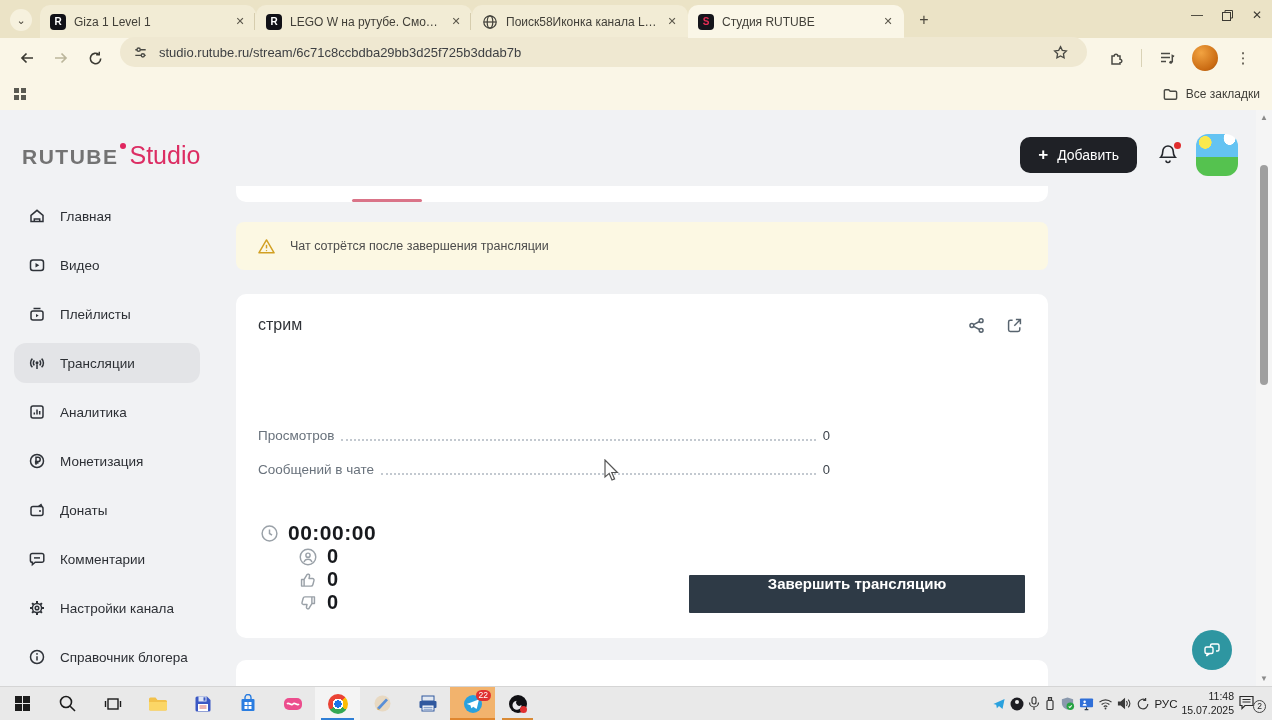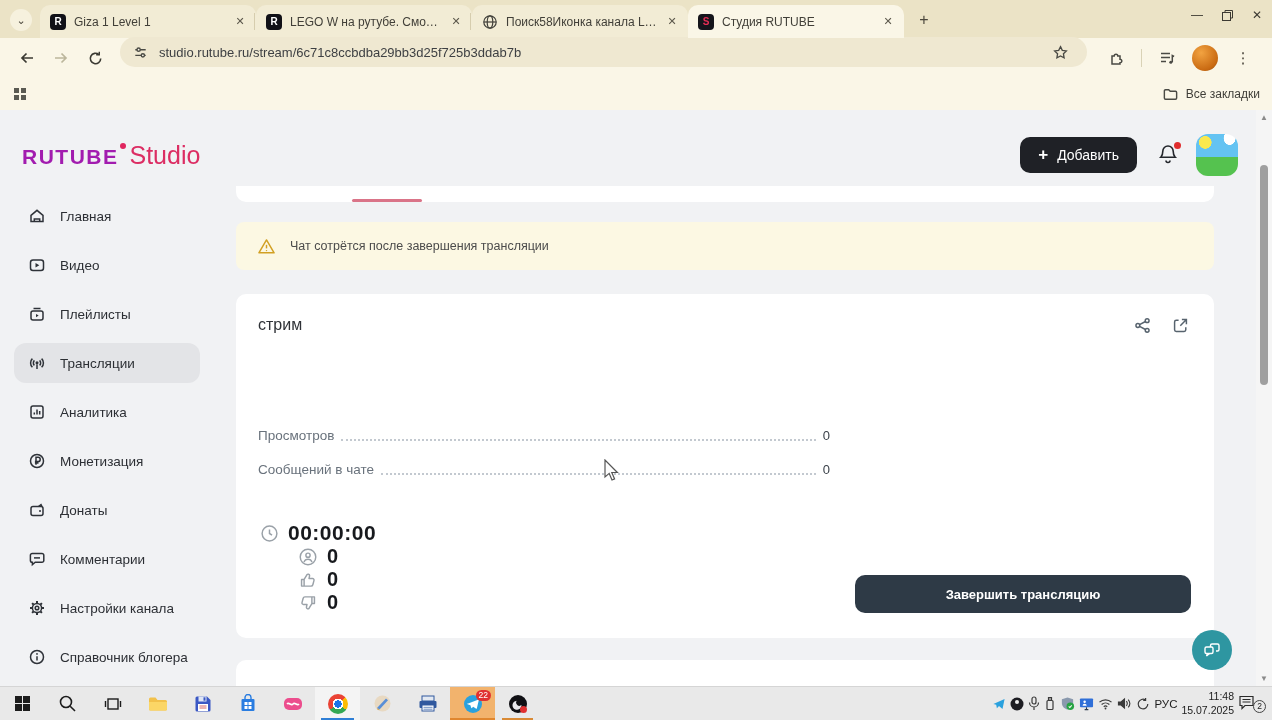--- a/index.html
+++ b/index.html
@@ -33,40 +33,40 @@
   .kebab { font-size:15px; color:#4a463c; letter-spacing:0; }
 
   .bookmarksbar { position:absolute; top:78px; left:0; width:1272px; height:32px; background:#faf6e7; display:flex; align-items:center; padding:0 12px; }
   .bm-right { margin-left:auto; display:flex; align-items:center; gap:7px; font-size:12px; color:#3f3e38; }
 
   
   .page { position:absolute; top:110px; left:0; width:1272px; height:576px; background:#f1f2f4; overflow:hidden; }
 
   .app-header { position:absolute; top:0; left:0; width:100%; height:88px; }
   .logo { position:absolute; left:22px; top:31px; display:flex; align-items:baseline; }
-  .logo .rt { font-size:21px; font-weight:bold; letter-spacing:1.5px; color:#a21caf; }
+  .logo .rt { font-size:21px; font-weight:bold; letter-spacing:1.5px; color:#737373; }
   .logo .dot { width:6px; height:6px; border-radius:50%; background:#e0265f; align-self:flex-start; margin:2px 2px 0 1px; }
   .logo .st { font-size:25px; font-weight:500; color:#dc2d63; margin-left:2px; }
   .add-btn { position:absolute; right:135px; top:27px; height:36px; padding:0 18px; background:#1f2126; color:#fff; border-radius:10px; display:flex; align-items:center; font-size:14px; gap:9px; }
   .add-btn .plus { font-size:17px; font-weight:bold; }
   .bell-wrap { position:absolute; right:90px; top:32px; width:26px; height:26px; }
   .bell-dot { position:absolute; right:1px; top:0; width:7px; height:7px; border-radius:50%; background:#e02d2d; }
   .user-avatar { position:absolute; right:34px; top:24px; width:42px; height:42px; border-radius:12px;
     background: radial-gradient(circle at 22% 20%, #f9e94e 0 13%, rgba(0,0,0,0) 14%),
                 radial-gradient(ellipse at 80% 10%, #ffffff 0 12%, rgba(0,0,0,0) 13%),
                 linear-gradient(180deg, #64c3f2 0 55%, #55c24f 55% 100%); }
 
   
   .sidebar { position:absolute; top:86px; left:0; width:236px; }
   .side-item { height:40px; margin:0 36px 9px 14px; display:flex; align-items:center; padding-left:14px; border-radius:12px; font-size:13.5px; color:#2c2f34;text-align:center; }
   .side-item.active { background:#e3e4e7; }
   .side-item .s-icon { width:18px; height:18px; margin-right:14px; flex:none; }
 
   
-  .content { position:absolute; left:236px; top:76px; width:978px; }
+  .content { position:absolute; left:236px; top:76px; width:812px; }
   .strip-top { height:16px; background:#fff; border-radius:0 0 10px 10px; position:relative; }
   .tab-indicator { position:absolute; left:116px; bottom:0; width:70px; height:3px; background:#da7488; border-radius:3px; }
   .warning { margin-top:20px; height:48px; background:#fcf8e3; border-radius:8px; display:flex; align-items:center; padding-left:21px; gap:14px; }
   .warning .w-text { font-size:12.5px; color:#4b4b4b; }
 
   .stream-card { margin-top:24px; height:344px; background:#fff; border-radius:10px; position:relative; }
   .stream-title { position:absolute; left:22px; top:22px; font-size:16px; color:#2f3237; }
   .card-actions { position:absolute; right:24px; top:22px; display:flex; gap:19px; }
   .stats { position:absolute; left:22px; top:132px; width:572px; }
   .stat-row { display:flex; align-items:flex-end; margin-bottom:15px; }
@@ -77,21 +77,21 @@
   .counters { position:absolute; left:24px; bottom:24px; display:flex; align-items:center;flex-direction:column; }
   .counters .grp { display:flex; align-items:center; margin-right:39px; }
   .counters .num { font-size:20px; font-weight:bold; color:#17191d; margin-left:9px; }
   .counters .timer { font-size:21px; letter-spacing:0.5px; }
 
   .video { position:absolute; right:23px; top:61px; width:336px; height:188px; background:#030303; border-radius:8px; }
   .spinner { position:absolute; left:50%; top:50%; width:24px; height:24px; margin:-12px 0 0 -12px; border:3px solid rgba(0,0,0,0); border-top-color:#fff; border-radius:50%; transform:rotate(115deg); }
   .live-badge { position:absolute; left:2px; bottom:0; background:rgba(28,28,30,0.88); border-radius:4px; display:flex; align-items:center; padding:4px 11px 4px 9px; gap:7px; }
   .live-dot { width:7px; height:7px; border-radius:50%; background:#e23b3b; }
   .live-text { font-size:11.5px; color:#fff; }
-  .end-btn { position:absolute; right:23px; bottom:25px; width:336px; height:38px; background:#2e3a46; border-radius:10px; display:flex; align-items:center; justify-content:center; font-size:13px; font-weight:bold; color:#fff; }
+  .end-btn { position:absolute; right:23px; bottom:25px; width:336px; height:38px; background:#2e3a46; border-radius:1px; display:flex; align-items:flex-start; justify-content:center; font-size:15px; font-weight:bold; color:#fff; }
 
   .strip-bottom { margin-top:22px; height:26px; background:#fff; border-radius:10px 10px 0 0; }
 
   .help-fab { position:absolute; left:1192px; top:520px; width:40px; height:40px; border-radius:50%; background:#2e96a1; display:flex; align-items:center; justify-content:center; }
 
   
   .scrollbar { position:absolute; right:0; top:110px; width:16px; height:576px; background:#f5f5f5; }
   .sb-thumb { position:absolute; left:4px; top:55px; width:8px; height:220px; background:#9f9f9f; border-radius:4px; }
   .sb-arrow { position:absolute; left:0; width:16px; text-align:center; font-size:8px; color:#8a8a8a; }
 

